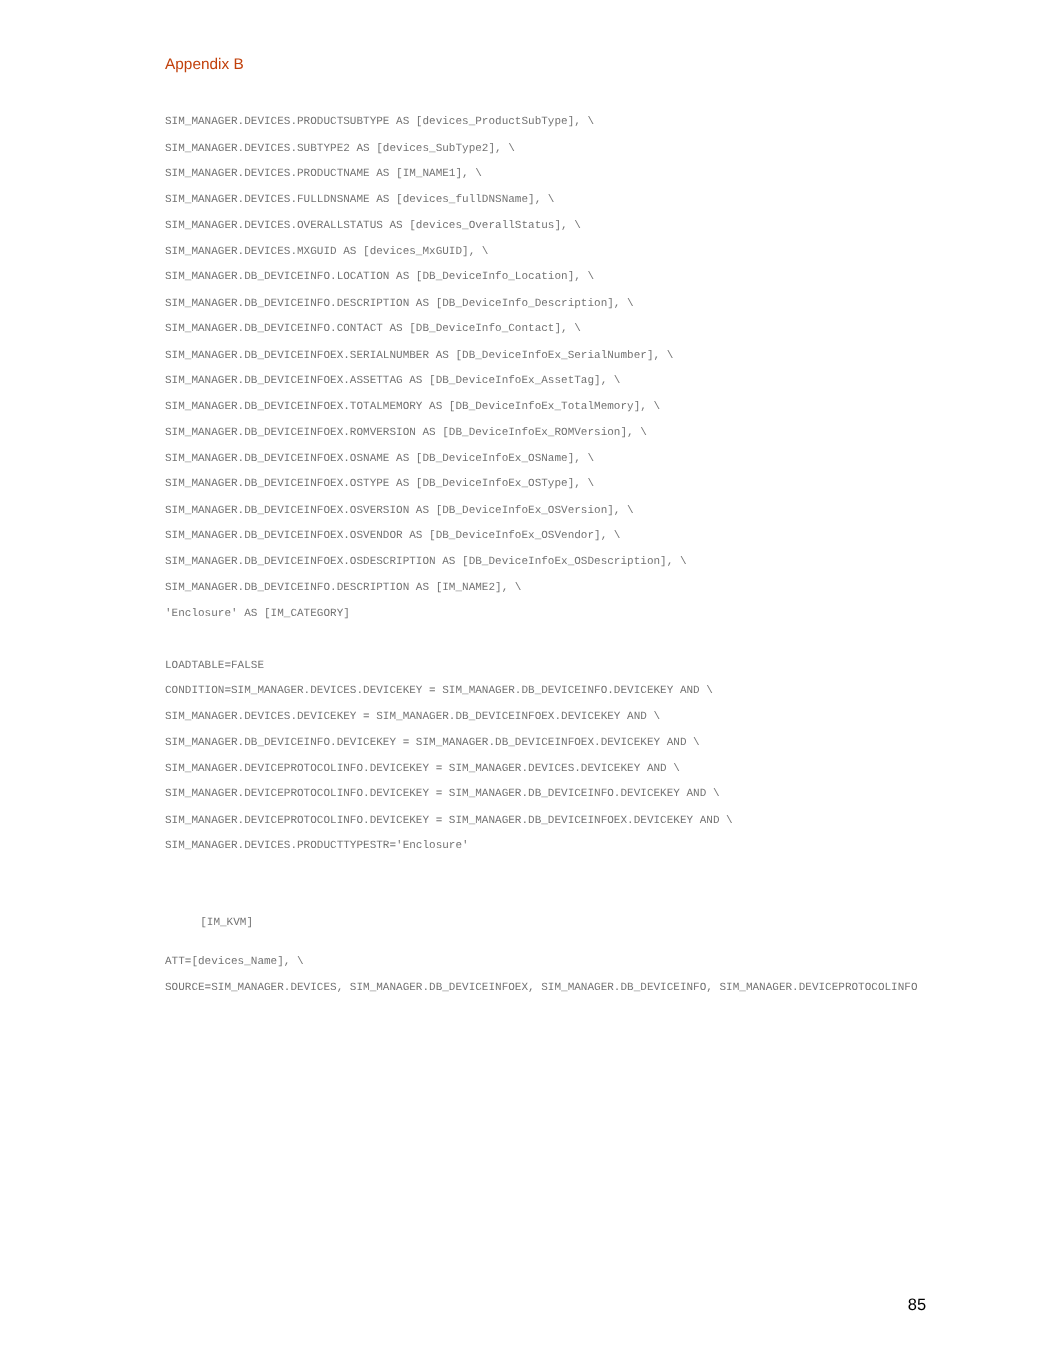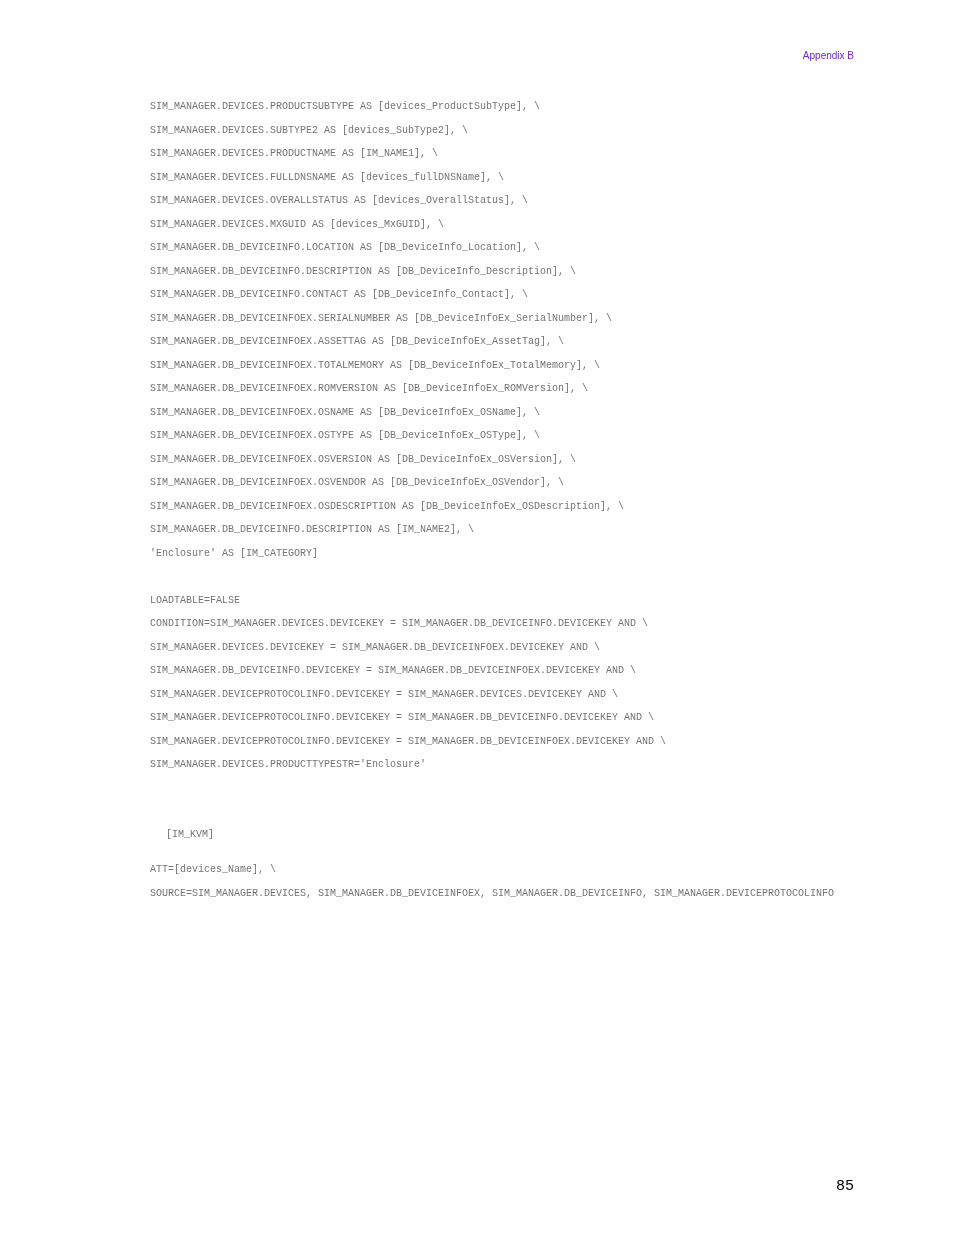--- a/index.html
+++ b/index.html
@@ -9,46 +9,45 @@
     }
     body {
       background: #ffffff;
       font-family: Arial, sans-serif;
       width: 954px;
       height: 1235px;
       padding: 50px 100px 40px 150px;
       position: relative;
     }
     .header {
-      text-align: right;
-      font-size: 10px;
-      color: #6d28d9;
+      text-align: left;
+      font-size: 14px;
+      color: #c2410c;
       margin-bottom: 40px;
     }
     .code-block {
       font-family: "Courier New", Courier, monospace;
       font-size: 10px;
       line-height: 1.15;
       color: #737373;
       white-space: pre-wrap;
       word-wrap: break-word;
     }
     .code-line {
       margin-bottom: 12px;
     }
     .section-indent {
-      margin-left: 16px;
+      margin-left: 32px;
     }
     .page-number {
       position: absolute;
       bottom: 40px;
-      right: 100px;
+      right: 112px;
       font-size: 15px;
       color: #000;
-      font-family: Liberation Mono, monospace;
     }
   </style>
 </head>
 <body>
 
 <div class="header">Appendix B</div>
 
 <div class="code-block" id="code-container-1"><div class="code-line">SIM_MANAGER.DEVICES.PRODUCTSUBTYPE AS [devices_ProductSubType], \</div><div class="code-line">SIM_MANAGER.DEVICES.SUBTYPE2 AS [devices_SubType2], \</div><div class="code-line">SIM_MANAGER.DEVICES.PRODUCTNAME AS [IM_NAME1], \</div><div class="code-line">SIM_MANAGER.DEVICES.FULLDNSNAME AS [devices_fullDNSName], \</div><div class="code-line">SIM_MANAGER.DEVICES.OVERALLSTATUS AS [devices_OverallStatus], \</div><div class="code-line">SIM_MANAGER.DEVICES.MXGUID AS [devices_MxGUID], \</div><div class="code-line">SIM_MANAGER.DB_DEVICEINFO.LOCATION AS [DB_DeviceInfo_Location], \</div><div class="code-line">SIM_MANAGER.DB_DEVICEINFO.DESCRIPTION AS [DB_DeviceInfo_Description], \</div><div class="code-line">SIM_MANAGER.DB_DEVICEINFO.CONTACT AS [DB_DeviceInfo_Contact], \</div><div class="code-line">SIM_MANAGER.DB_DEVICEINFOEX.SERIALNUMBER AS [DB_DeviceInfoEx_SerialNumber], \</div><div class="code-line">SIM_MANAGER.DB_DEVICEINFOEX.ASSETTAG AS [DB_DeviceInfoEx_AssetTag], \</div><div class="code-line">SIM_MANAGER.DB_DEVICEINFOEX.TOTALMEMORY AS [DB_DeviceInfoEx_TotalMemory], \</div><div class="code-line">SIM_MANAGER.DB_DEVICEINFOEX.ROMVERSION AS [DB_DeviceInfoEx_ROMVersion], \</div><div class="code-line">SIM_MANAGER.DB_DEVICEINFOEX.OSNAME AS [DB_DeviceInfoEx_OSName], \</div><div class="code-line">SIM_MANAGER.DB_DEVICEINFOEX.OSTYPE AS [DB_DeviceInfoEx_OSType], \</div><div class="code-line">SIM_MANAGER.DB_DEVICEINFOEX.OSVERSION AS [DB_DeviceInfoEx_OSVersion], \</div><div class="code-line">SIM_MANAGER.DB_DEVICEINFOEX.OSVENDOR AS [DB_DeviceInfoEx_OSVendor], \</div><div class="code-line">SIM_MANAGER.DB_DEVICEINFOEX.OSDESCRIPTION AS [DB_DeviceInfoEx_OSDescription], \</div><div class="code-line">SIM_MANAGER.DB_DEVICEINFO.DESCRIPTION AS [IM_NAME2], \</div><div class="code-line">'Enclosure' AS [IM_CATEGORY]</div><div class="code-line">&nbsp;</div><div class="code-line">LOADTABLE=FALSE</div><div class="code-line">CONDITION=SIM_MANAGER.DEVICES.DEVICEKEY = SIM_MANAGER.DB_DEVICEINFO.DEVICEKEY AND \</div><div class="code-line">SIM_MANAGER.DEVICES.DEVICEKEY = SIM_MANAGER.DB_DEVICEINFOEX.DEVICEKEY AND \</div><div class="code-line">SIM_MANAGER.DB_DEVICEINFO.DEVICEKEY = SIM_MANAGER.DB_DEVICEINFOEX.DEVICEKEY AND \</div><div class="code-line">SIM_MANAGER.DEVICEPROTOCOLINFO.DEVICEKEY = SIM_MANAGER.DEVICES.DEVICEKEY AND \</div><div class="code-line">SIM_MANAGER.DEVICEPROTOCOLINFO.DEVICEKEY = SIM_MANAGER.DB_DEVICEINFO.DEVICEKEY AND \</div><div class="code-line">SIM_MANAGER.DEVICEPROTOCOLINFO.DEVICEKEY = SIM_MANAGER.DB_DEVICEINFOEX.DEVICEKEY AND \</div><div class="code-line">SIM_MANAGER.DEVICES.PRODUCTTYPESTR='Enclosure'</div><div class="code-line">&nbsp;</div></div>
 
 <div class="code-block section-indent">

